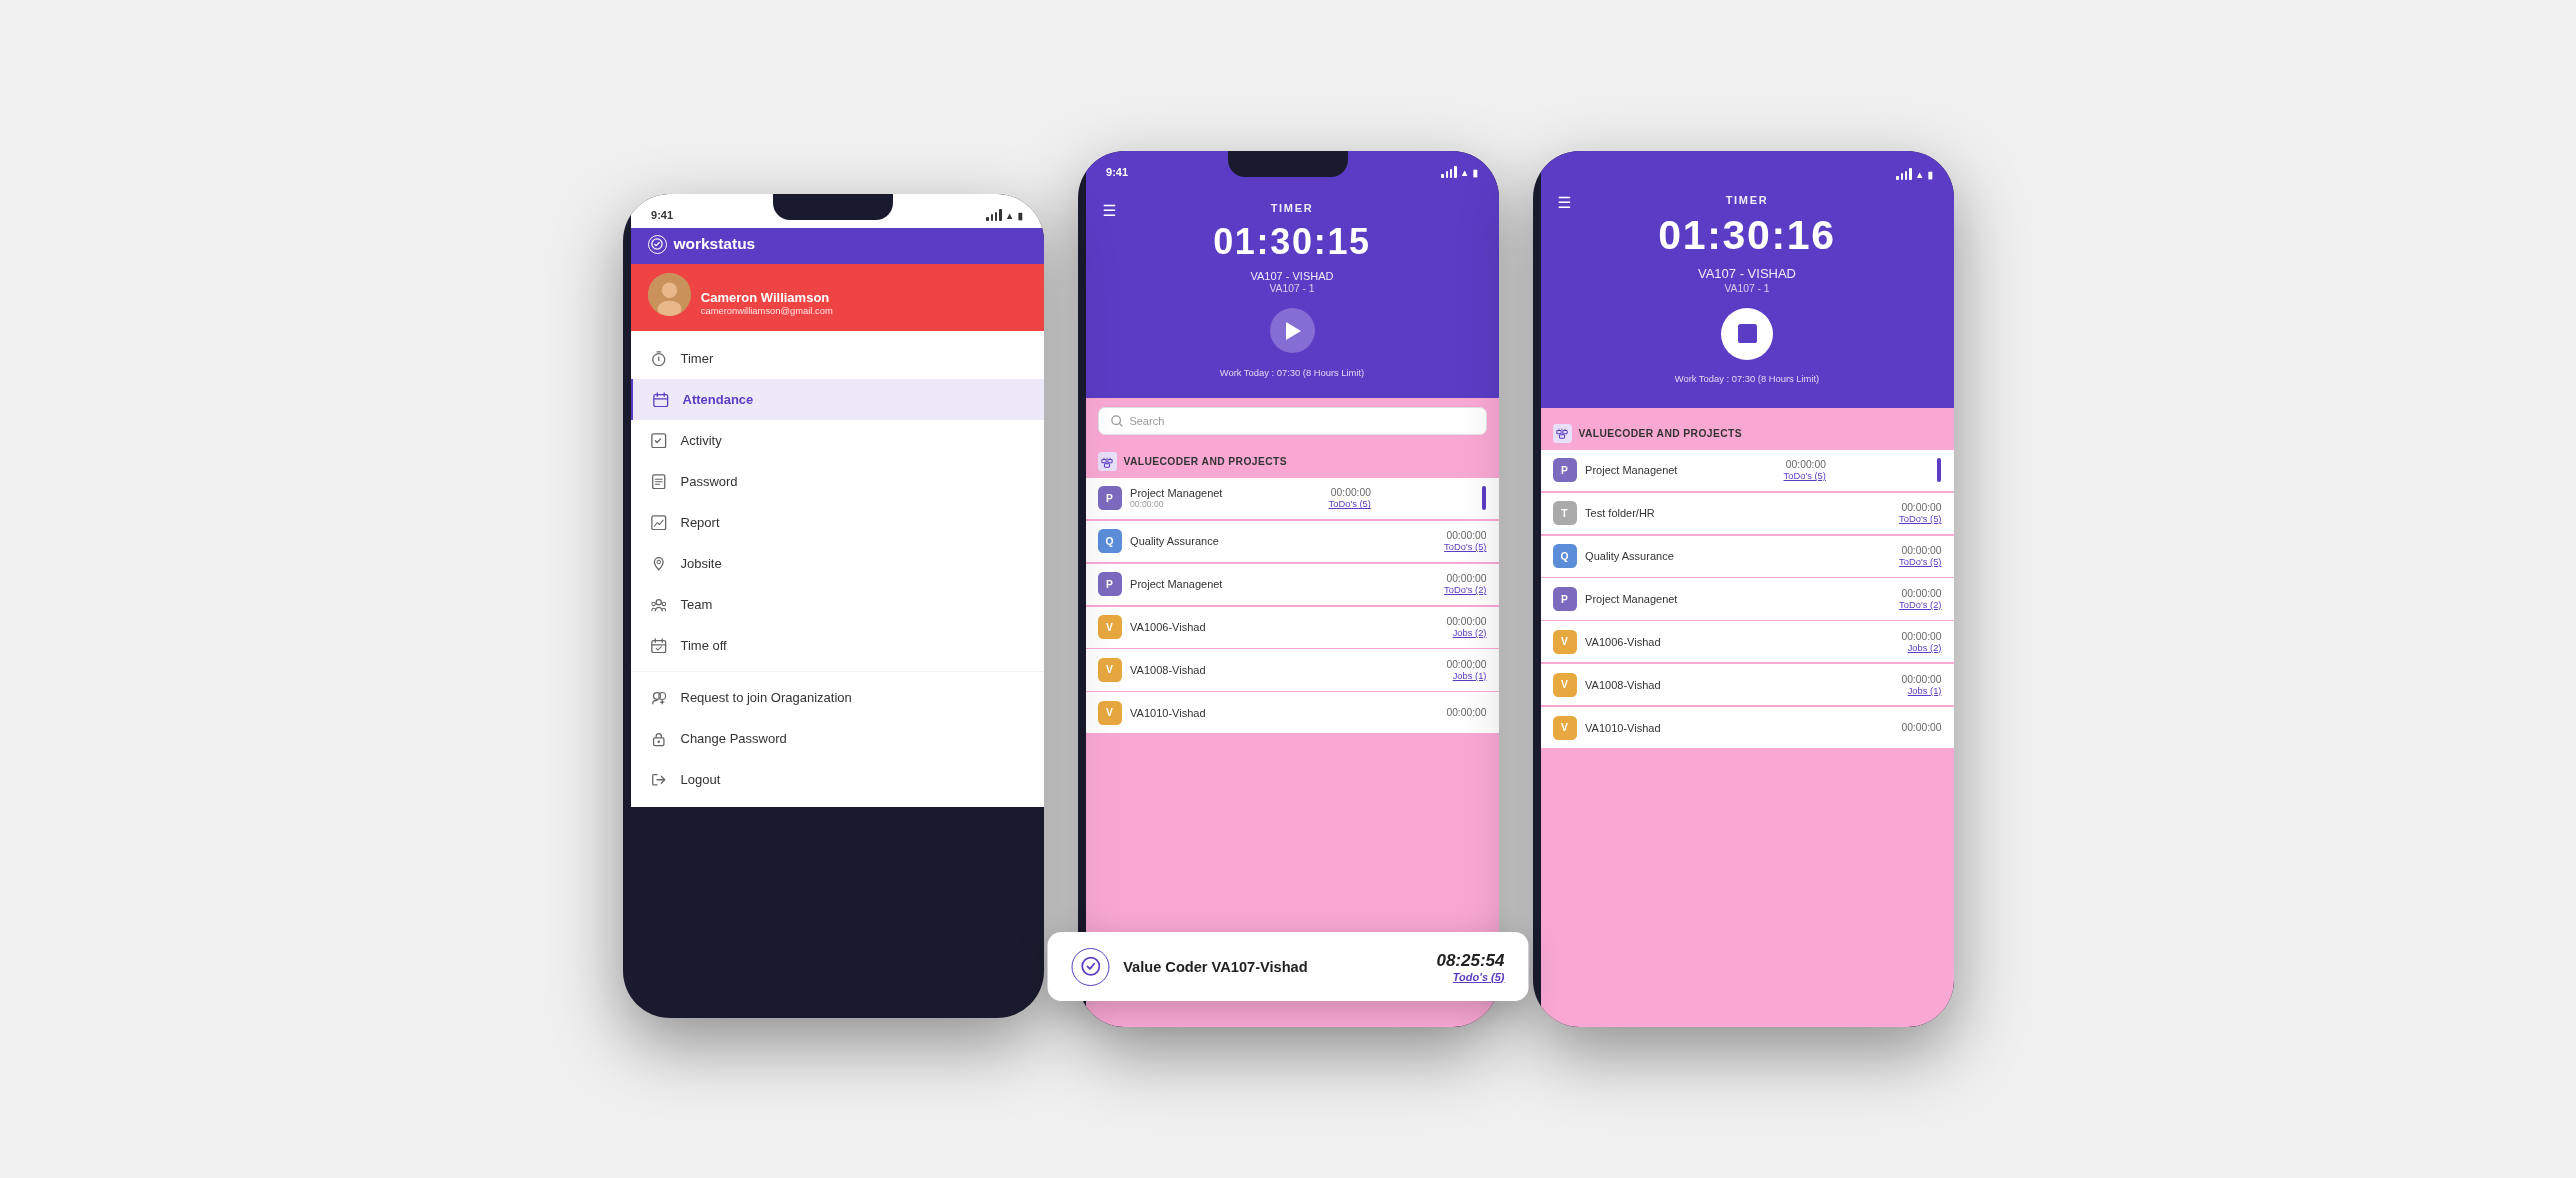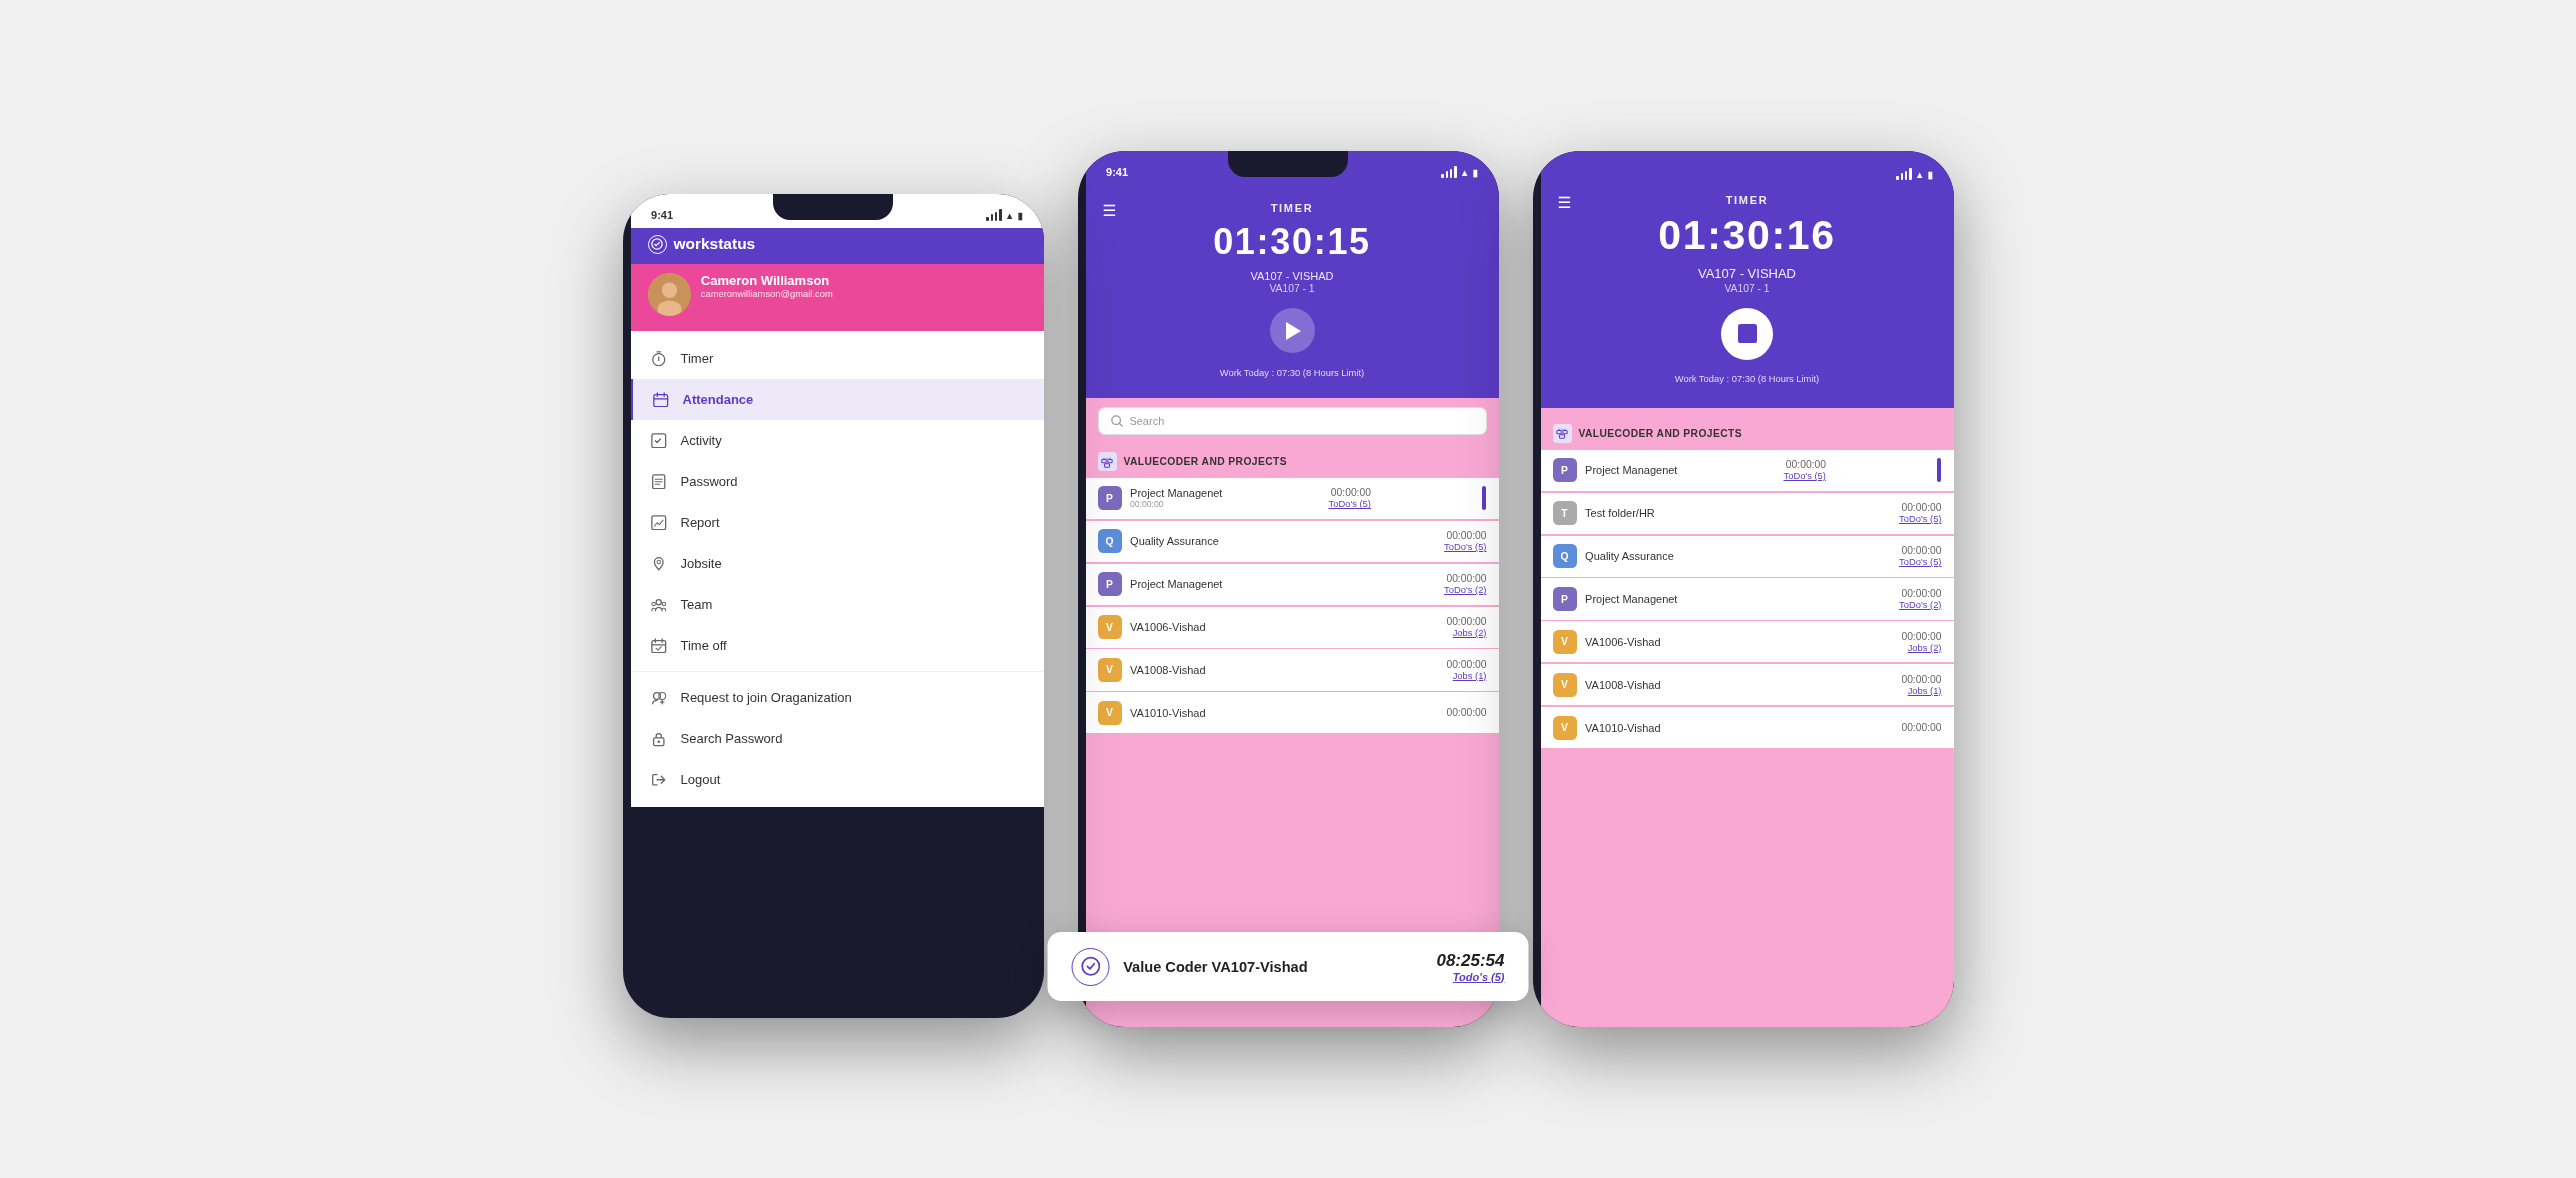--- a/index.html
+++ b/index.html
@@ -95,24 +95,24 @@
       display: flex; align-items: center; justify-content: center;
       font-size: 8.6px; color: white;
     }
     .app-name {
       color: white;
       font-size: 15.5px;
       font-weight: 700;
     }
 
     .user-profile {
-      background: #ec4899;
+      background: #ef4444;
       padding: 8.6px 17px 15.5px;
       display: flex;
-      align-items: flex-start;
+      align-items: flex-end;
       gap: 10.3px;
     }
     .avatar {
       width: 43px; height: 43px;
       border-radius: 50%;
       background: linear-gradient(135deg, #d4a96a, #c88c52);
       display: flex; align-items: center; justify-content: center;
       font-size: 15.5px;
       color: white;
       overflow: hidden;
@@ -485,21 +485,21 @@
         </div>
 
         <div class="menu-item">
           <div class="menu-icon">
             <svg width="15.5" height="15.5" viewBox="0 0 18 18" fill="none">
               <rect x="3" y="8" width="12" height="9" rx="1.5" stroke="#666" stroke-width="1.5"></rect>
               <path d="M6 8V6a3 3 0 016 0v2" stroke="#666" stroke-width="1.5"></path>
               <circle cx="9" cy="12.5" r="1.5" fill="#666"></circle>
             </svg>
           </div>
-          <span class="menu-label">Search Password</span>
+          <span class="menu-label">Change Password</span>
         </div>
 
         <div class="menu-item">
           <div class="menu-icon">
             <svg width="15.5" height="15.5" viewBox="0 0 18 18" fill="none">
               <path d="M7 3H3a1 1 0 00-1 1v10a1 1 0 001 1h4" stroke="#666" stroke-width="1.5" stroke-linecap="round"></path>
               <path d="M12 5l4 4-4 4M7 9h9" stroke="#666" stroke-width="1.5" stroke-linecap="round" stroke-linejoin="round"></path>
             </svg>
           </div>
           <span class="menu-label">Logout</span>

